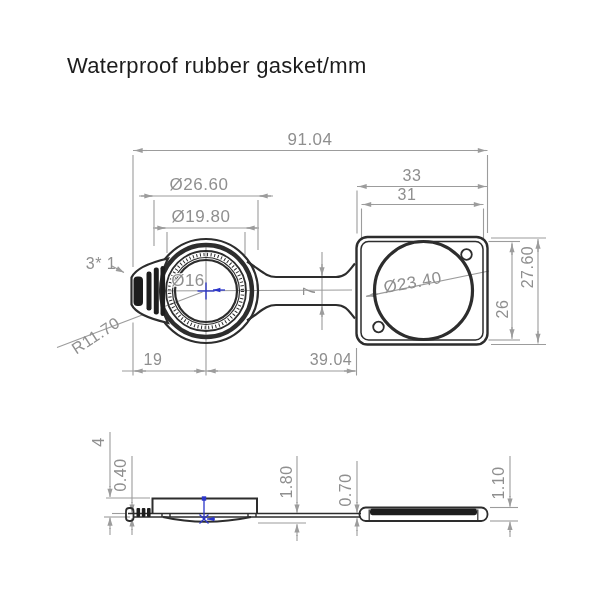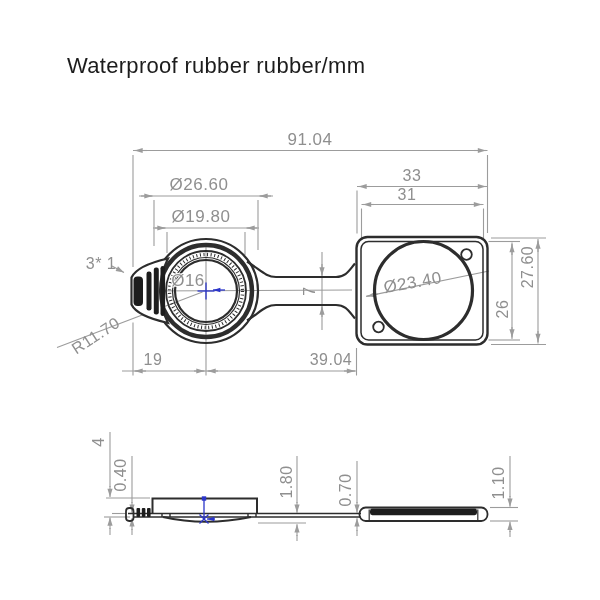--- a/index.html
+++ b/index.html
@@ -8,21 +8,21 @@
   .title{position:absolute;left:67px;top:53px;font-size:22px;font-weight:500;
          color:#1c1c1c;letter-spacing:0.3px;}
   svg text{font-family:"Liberation Sans","DejaVu Sans",sans-serif;letter-spacing:0.5px;}
   .dimtxt{fill:#8f8f8f;font-size:16px;}
   .dimtxt-lg{fill:#8f8f8f;font-size:17px;}
 </style>
 </head>
 <body>
 
 <div class="page">
-  <div class="title">Waterproof rubber rubber/mm</div>
+  <div class="title">Waterproof rubber gasket/mm</div>
 
   <svg width="600" height="600" viewBox="0 0 600 600">
     <defs>
       <marker id="ag" markerWidth="10" markerHeight="8" refX="9" refY="3.5" orient="auto" markerUnits="userSpaceOnUse">
         <path d="M0.8,0.9 L9,3.5 L0.8,6.1 Z" fill="#9c9c9c"></path>
       </marker>
       <marker id="ab" markerWidth="9" markerHeight="7" refX="8" refY="3" orient="auto" markerUnits="userSpaceOnUse">
         <path d="M0.6,0.7 L8,3 L0.6,5.3 Z" fill="#2b35c9"></path>
       </marker>
     </defs>

